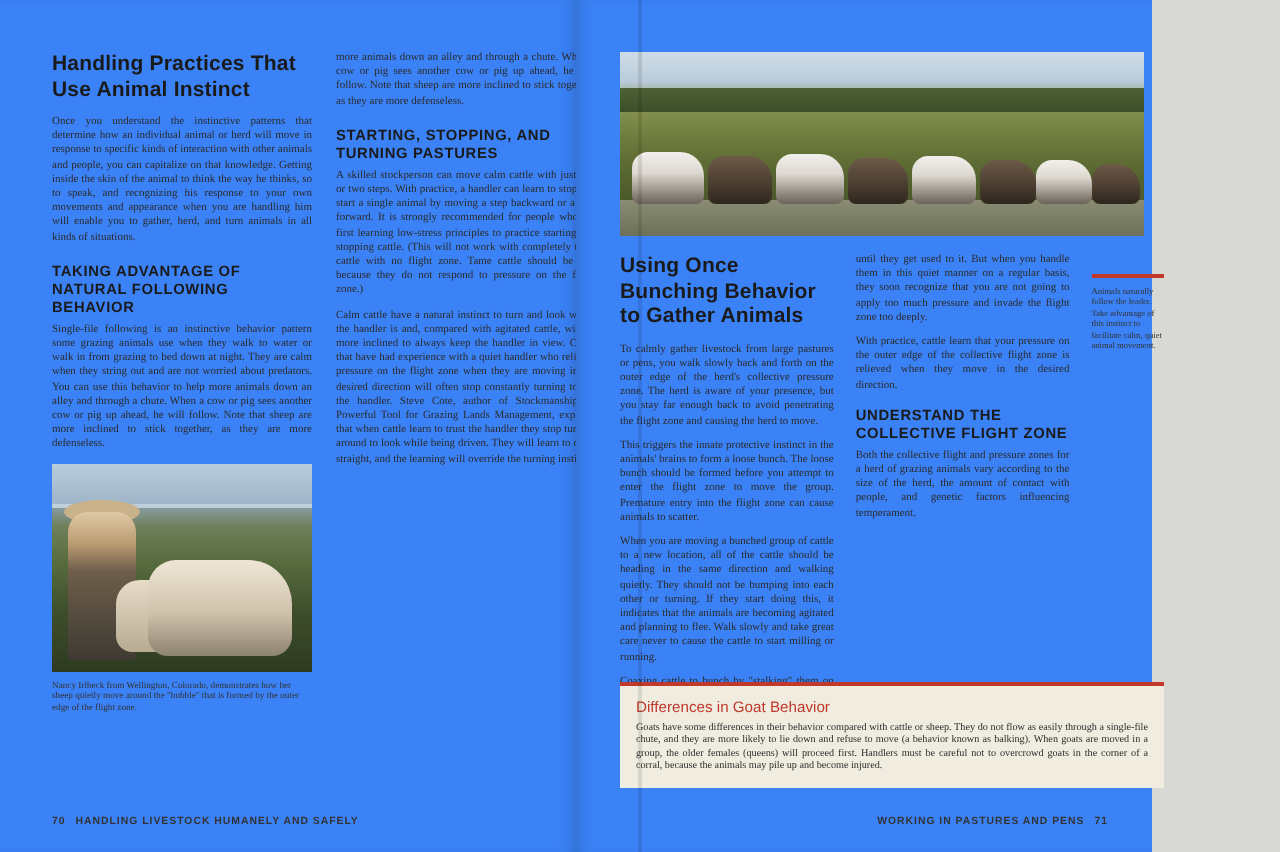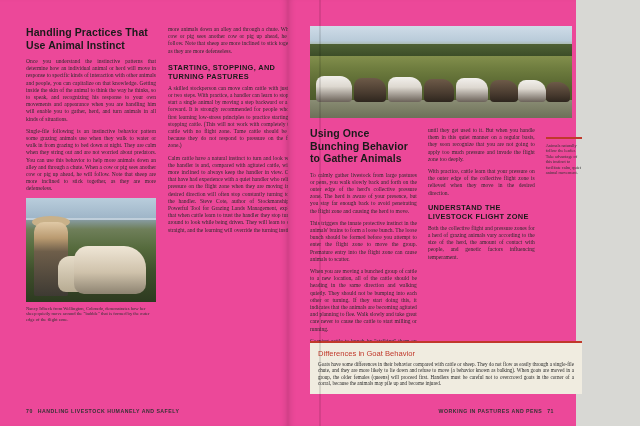--- a/index.html
+++ b/index.html
@@ -12,21 +12,21 @@
   }
   .spread {
     position: absolute;
     left: 0; top: 0;
     width: 640px; height: 426px;
     display: flex;
   }
   .page {
     position: relative;
     width: 288px; height: 426px;
-    background: #ec4899;
+    background: #3b82f6;
   }
   .page.left { box-shadow: inset -6px 0 10px -8px rgba(0,0,0,0.35); }
   .page.right { box-shadow: inset 6px 0 10px -8px rgba(0,0,0,0.35); }
 
   
   .h1 {
     font-family: "Liberation Sans", sans-serif;
     font-weight: bold;
     font-size: 10.5px;
     line-height: 12.5px;
@@ -213,20 +213,21 @@
   <div class="page left">
     <div class="lp-inner">
 
       <div class="cols">
 
         <div class="col">
           <div class="h1 lp-title">Handling Practices That Use Animal Instinct</div>
           <div class="body">
             <p>Once you understand the instinctive patterns that determine how an individual animal or herd will move in response to specific kinds of interaction with other animals and people, you can capitalize on that knowledge. Getting inside the skin of the animal to think the way he thinks, so to speak, and recognizing his response to your own movements and appearance when you are handling him will enable you to gather, herd, and turn animals in all kinds of situations.</p>
           </div>
+          <div class="h2 sec-head">TAKING ADVANTAGE OF NATURAL FOLLOWING BEHAVIOR</div>
           <div class="body">
             <p>Single-file following is an instinctive behavior pattern some grazing animals use when they walk to water or walk in from grazing to bed down at night. They are calm when they string out and are not worried about predators. You can use this behavior to help more animals down an alley and through a chute. When a cow or pig sees another cow or pig up ahead, he will follow. Note that sheep are more inclined to stick together, as they are more defenseless.</p>
           </div>
 
           <div class="photo-ranch">
             <div class="p-sky"></div>
             <div class="p-fence"></div>
             <div class="p-hat"></div>
             <div class="p-fig"></div>
             <div class="p-goat2"></div>
@@ -281,21 +282,21 @@
             <p>When you are moving a bunched group of cattle to a new location, all of the cattle should be heading in the same direction and walking quietly. They should not be bumping into each other or turning. If they start doing this, it indicates that the animals are becoming agitated and planning to flee. Walk slowly and take great care never to cause the cattle to start milling or running.</p>
             <p>Coaxing cattle to bunch by "stalking" them on the edge of the collective pressure zone is probably slightly stressful for them until they get used to it. But when you handle them in this quiet manner on a regular basis, they soon recognize that you are not going to apply too much pressure and invade the flight zone too deeply.</p>
           </div>
         </div>
 
         <div class="rcol">
           <div class="body" style="margin-top:0;">
             <p>until they get used to it. But when you handle them in this quiet manner on a regular basis, they soon recognize that you are not going to apply too much pressure and invade the flight zone too deeply.</p>
             <p>With practice, cattle learn that your pressure on the outer edge of the collective flight zone is relieved when they move in the desired direction.</p>
           </div>
-          <div class="h2" style="margin:6px 0 4px 0;">UNDERSTAND THE LIVESTOCK FLIGHT ZONE</div>
+          <div class="h2" style="margin:6px 0 4px 0;">UNDERSTAND THE COLLECTIVE FLIGHT ZONE</div>
           <div class="body">
             <p>Both the collective flight and pressure zones for a herd of grazing animals vary according to the size of the herd, the amount of contact with people, and genetic factors influencing temperament.</p>
           </div>
         </div>
 
         <div class="rail">
           <div class="rail-box">
             <div class="cap-rail">Animals naturally follow the leader. Take advantage of this instinct to facilitate calm, quiet animal movement.</div>
           </div>
         </div>

